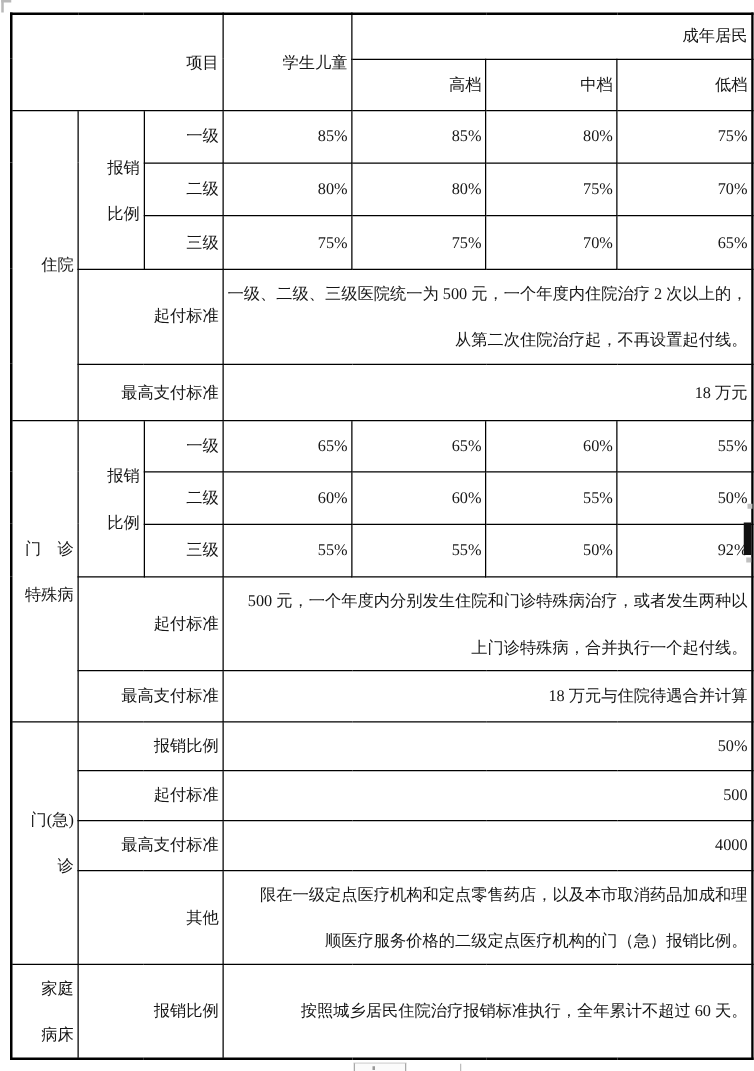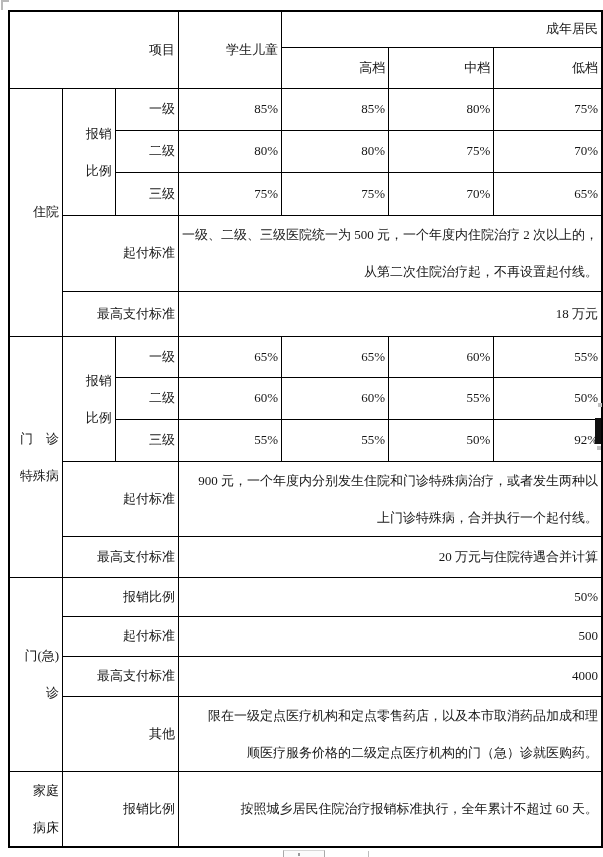--- a/index.html
+++ b/index.html
@@ -124,46 +124,46 @@
   </tr>
   <tr style="height:42px">
     <td>三级</td>
     <td>55%</td>
     <td>55%</td>
     <td>50%</td>
     <td>92%</td>
   </tr>
   <tr style="height:75px">
     <td colspan="2">起付标准</td>
-    <td colspan="4" class="ml left">900 元，一个年度内分别发生住院和门诊特殊病治疗，或者发生两种以
+    <td colspan="4" class="ml left">500 元，一个年度内分别发生住院和门诊特殊病治疗，或者发生两种以
 上门诊特殊病，合并执行一个起付线。</td>
   </tr>
   <tr style="height:41px">
     <td colspan="2">最高支付标准</td>
-    <td colspan="4">20 万元与住院待遇合并计算</td>
+    <td colspan="4">18 万元与住院待遇合并计算</td>
   </tr>
 
   <tr style="height:39px">
     <td rowspan="4" class="ml">门(急)
 诊</td>
     <td colspan="2">报销比例</td>
     <td colspan="4">50%</td>
   </tr>
   <tr style="height:40px">
     <td colspan="2">起付标准</td>
     <td colspan="4">500</td>
   </tr>
   <tr style="height:40px">
     <td colspan="2">最高支付标准</td>
     <td colspan="4">4000</td>
   </tr>
   <tr style="height:75px">
     <td colspan="2">其他</td>
     <td colspan="4" class="ml left indent">限在一级定点医疗机构和定点零售药店，以及本市取消药品加成和理
-顺医疗服务价格的二级定点医疗机构的门（急）诊就医购药。</td>
+顺医疗服务价格的二级定点医疗机构的门（急）报销比例。</td>
   </tr>
 
   <tr style="height:73px">
     <td class="ml">家庭
 病床</td>
     <td colspan="2">报销比例</td>
     <td colspan="4" class="left">按照城乡居民住院治疗报销标准执行，全年累计不超过 60 天。</td>
   </tr>
 </tbody>
   </table>

